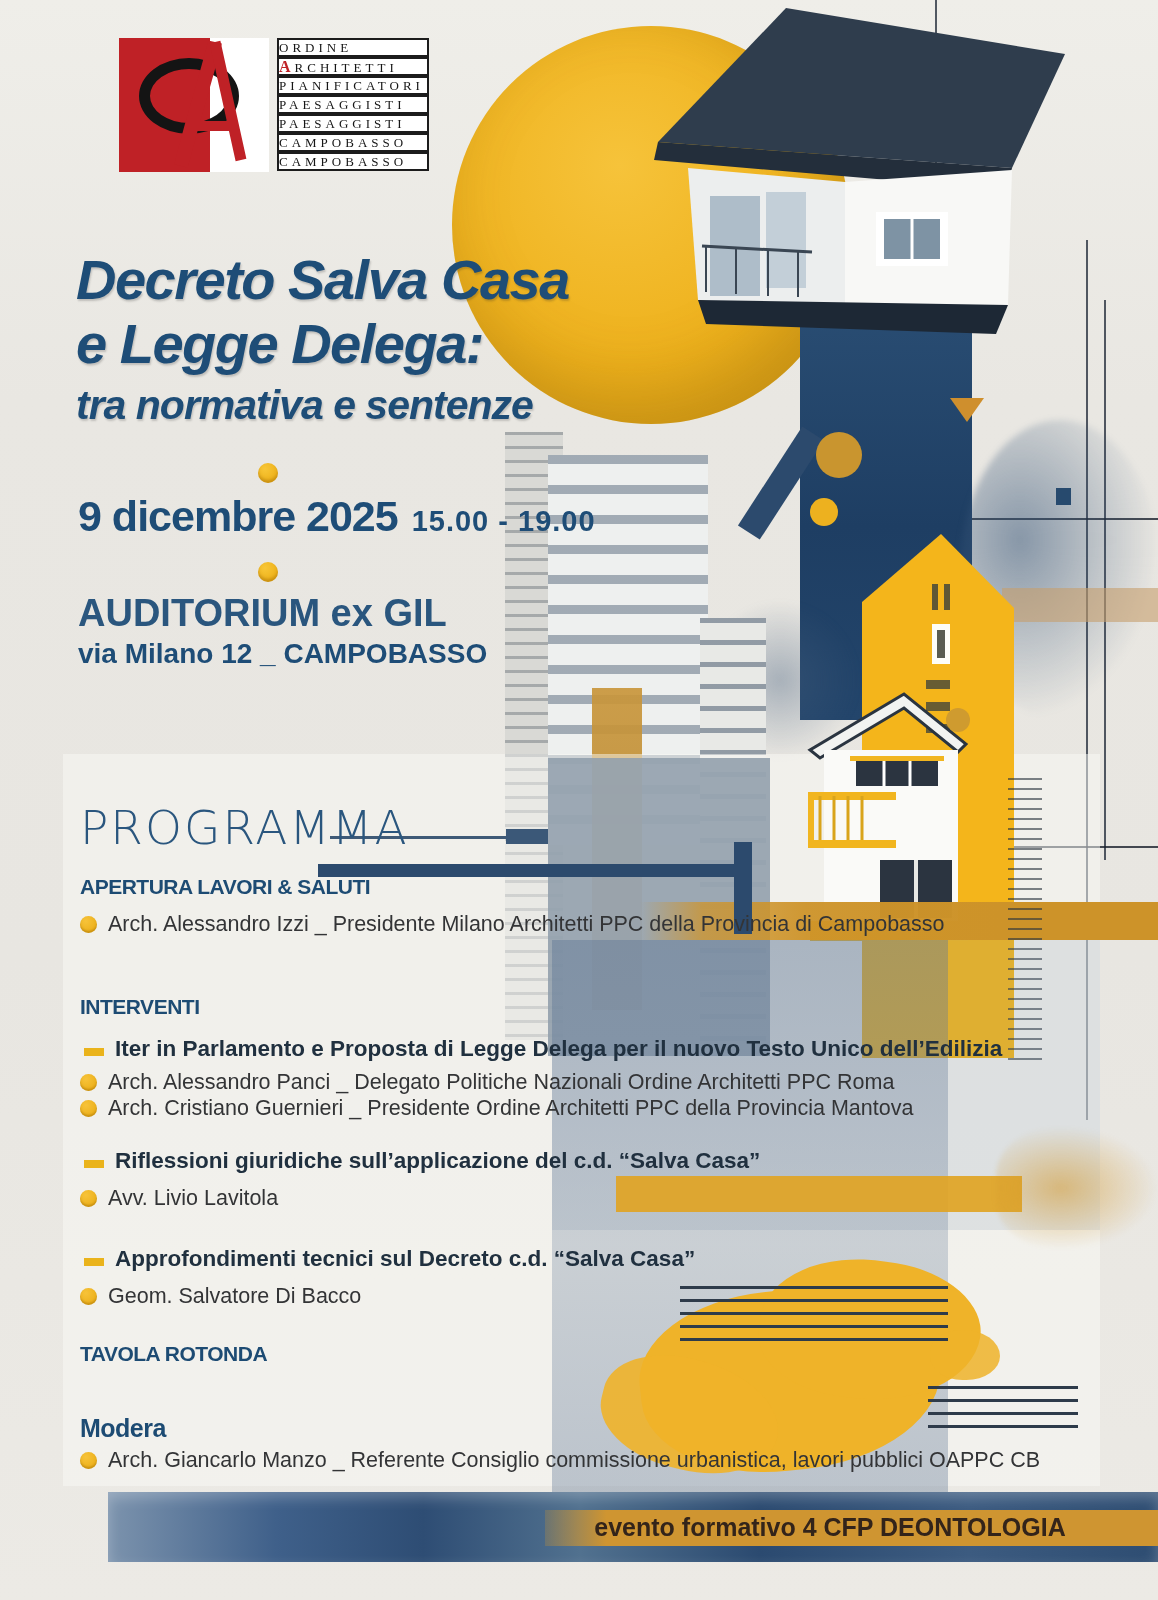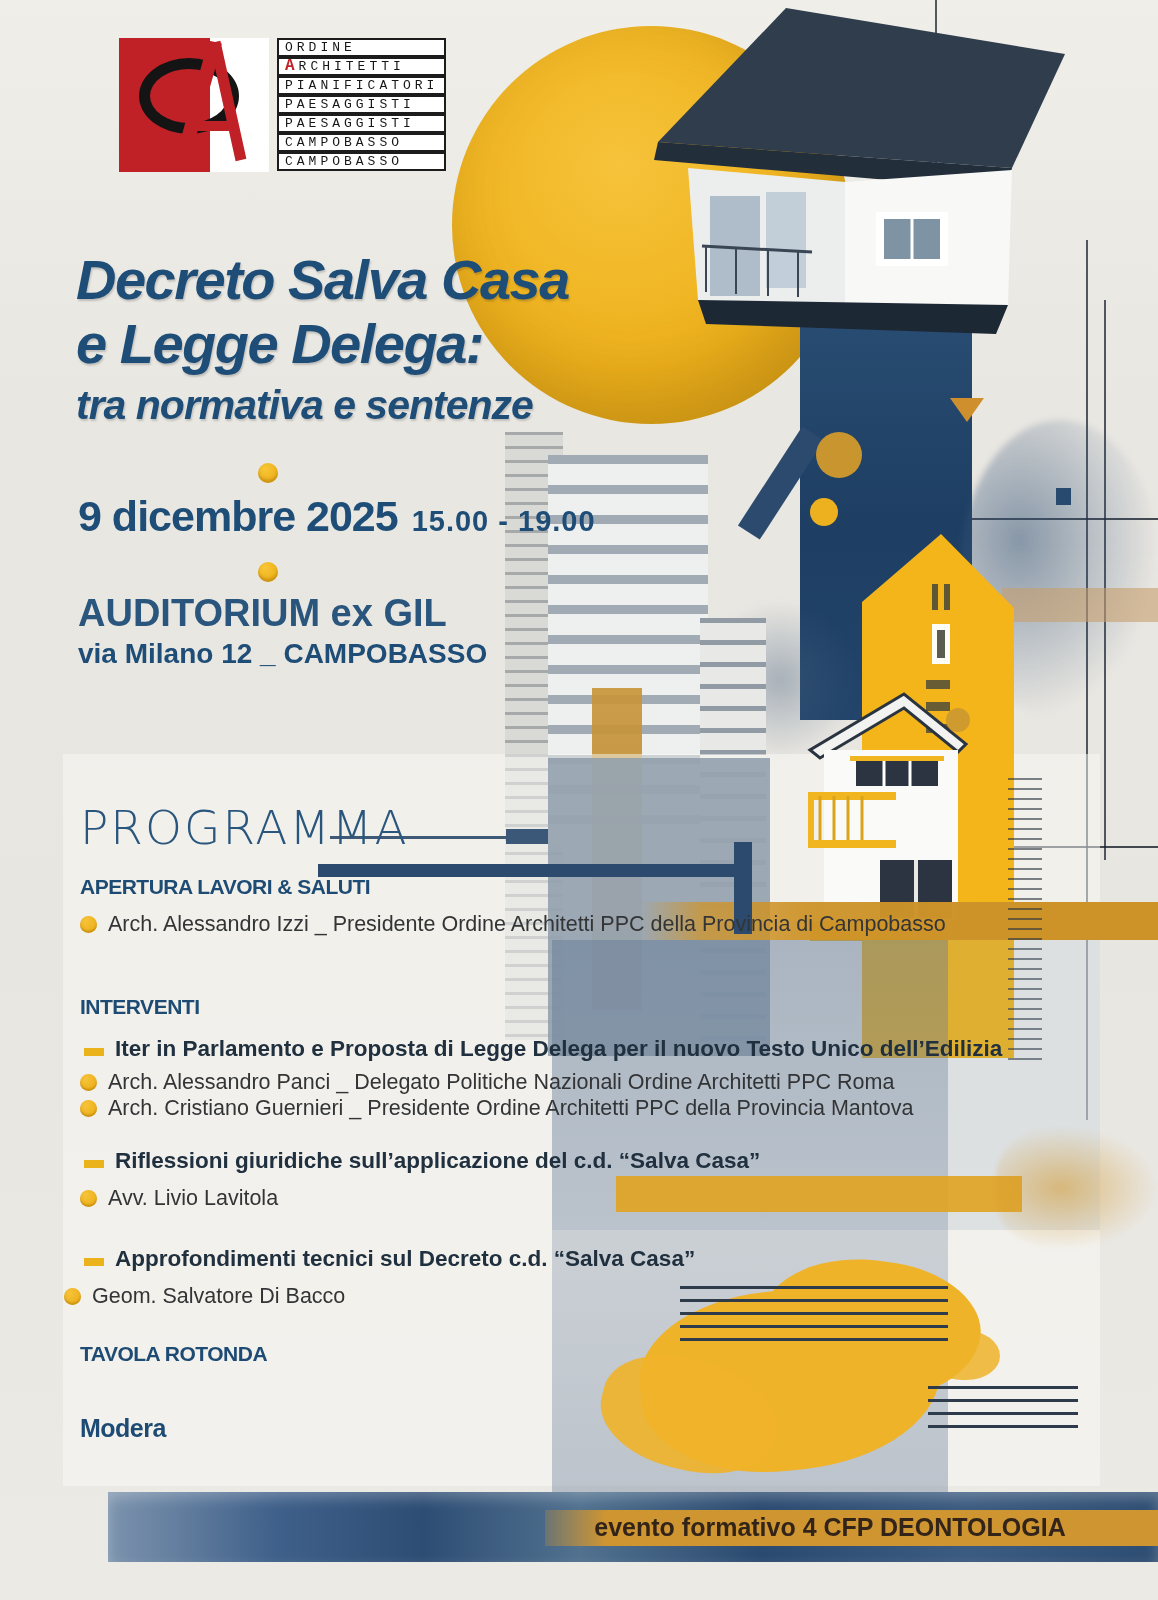--- a/index.html
+++ b/index.html
@@ -11,22 +11,22 @@
   .abs{ position:absolute; }
 
   
   .logo-wrap{ left:119px; top:38px; display:flex; align-items:flex-start; }
   .logo-mark{ position:relative; width:150px; height:134px;
     background:linear-gradient(90deg,#bf2126 0 61%,#ffffff 61%); }
   .logo-ellipse{ position:absolute; left:20px; top:20px; width:100px; height:76px;
     border:11px solid #141414; border-radius:50%; }
   .logo-board{ margin-left:8px; display:flex; flex-direction:column; }
   .logo-row{ border:2px solid #1c1c1c; background:#fff; height:19px; line-height:15px;
-    font-size:13px; letter-spacing:4px; color:#161616; padding:0 6px; min-width:152px;
-    font-family:Liberation Mono, monospace; }
+    font-size:13px; letter-spacing:4px; color:#161616; padding:0 0; min-width:152px;
+    font-family:Liberation Serif, serif; }
   .logo-row .red-initial{ color:#bf2126; font-size:16px; font-weight:700; letter-spacing:4px; }
 
   
   .title-block{ left:76px; top:248px; width:560px; color:#1e4d77; font-style:italic; }
   .title-line{ font-size:56px; font-weight:700; line-height:1.14; letter-spacing:-1.5px;
     text-shadow:1px 2px 2px rgba(40,40,40,.22); }
   .title-sub{ font-size:41px; font-weight:700; letter-spacing:-1px; margin-top:6px;
     text-shadow:1px 2px 2px rgba(40,40,40,.2); }
 
   .bullet-dot{ width:20px; height:20px; border-radius:50%;
@@ -242,21 +242,21 @@
   </div>
   <div class="abs bullet-dot z-text" style="left:258px;top:562px;"></div>
   <div class="abs venue z-text">AUDITORIUM ex GIL</div>
   <div class="abs address z-text">via Milano 12 _ CAMPOBASSO</div>
 
   <div class="abs programma z-text">PROGRAMMA</div>
 
   <div class="abs h-section z-text" style="left:80px;top:875px;">APERTURA LAVORI &amp; SALUTI</div>
   <div class="abs speaker z-text" style="left:80px;top:912px;">
     <span class="dot"></span>
-    <span>Arch. Alessandro Izzi _ Presidente Ordine Architetti PPC della Provincia di Campobasso</span>
+    <span>Arch. Alessandro Izzi _ Presidente Milano Architetti PPC della Provincia di Campobasso</span>
   </div>
 
   <div class="abs h-section z-text" style="left:80px;top:995px;">INTERVENTI</div>
 
   <div class="abs item-title z-text" style="left:84px;top:1036px;">
     <span class="dash"></span>
     <span>Iter in Parlamento e Proposta di Legge Delega per il nuovo Testo Unico dell’Edilizia</span>
   </div>
   <div class="abs speaker z-text" style="left:80px;top:1070px;">
     <span class="dot"></span>
@@ -273,26 +273,30 @@
   </div>
   <div class="abs speaker z-text" style="left:80px;top:1186px;">
     <span class="dot"></span>
     <span>Avv. Livio Lavitola</span>
   </div>
 
   <div class="abs item-title z-text" style="left:84px;top:1246px;">
     <span class="dash"></span>
     <span>Approfondimenti tecnici sul Decreto c.d. “Salva Casa”</span>
   </div>
-  <div class="abs speaker z-text" style="left:64px;top:1284px;">
+  <div class="abs speaker z-text" style="left:80px;top:1284px;">
     <span class="dot"></span>
     <span>Geom. Salvatore Di Bacco</span>
   </div>
 
   <div class="abs h-section z-text" style="left:80px;top:1342px;">TAVOLA ROTONDA</div>
 
   <div class="abs h-section z-text" style="left:80px;top:1414px;font-size:25px;">Modera</div>
+  <div class="abs speaker z-text" style="left:80px;top:1448px;">
+    <span class="dot"></span>
+    <span>Arch. Giancarlo Manzo _ Referente Consiglio commissione urbanistica, lavori pubblici OAPPC CB</span>
+  </div>
 
   <div class="abs band-blue z-art"></div>
   <div class="abs band-gold z-art"></div>
   <div class="abs band-text z-text">evento formativo 4 CFP DEONTOLOGIA</div>
 
 </div>
 
 </body></html>

